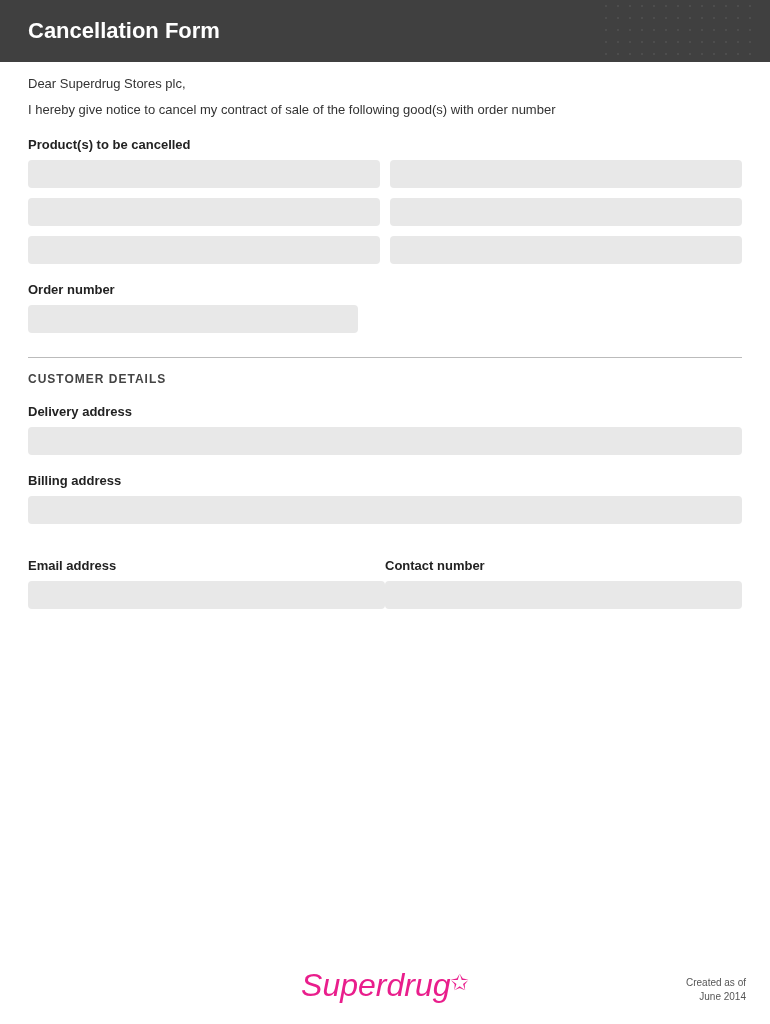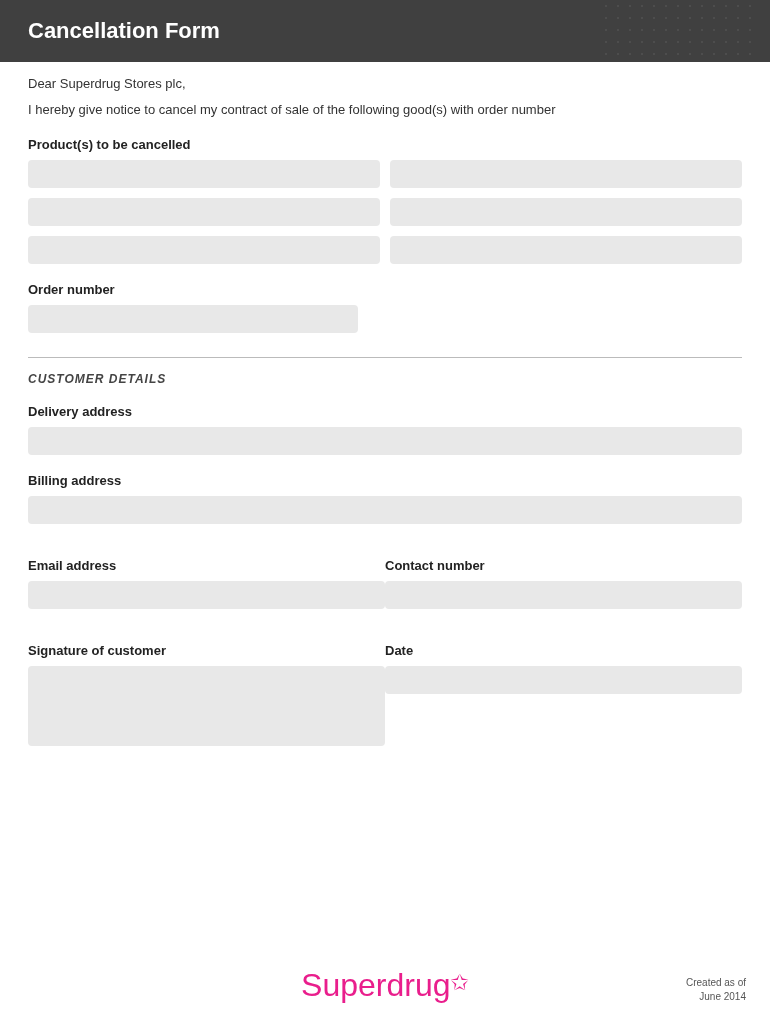--- a/index.html
+++ b/index.html
@@ -117,21 +117,20 @@
       margin-top: 24px;
       margin-bottom: 18px;
     }
 
     .customer-section-title {
       font-size: 12px;
       font-weight: bold;
       color: #444;
       letter-spacing: 1px;
       text-transform: uppercase;
-      font-style: italic;
     }
 
     
     .signature-box {
       background: #e8e8e8;
       border: none;
       border-radius: 4px;
       height: 80px;
       display: block;
       width: 100%;
@@ -163,20 +162,21 @@
       position: absolute;
       right: 24px;
       bottom: 0;
     }
 
     
     .superdrug-logo {
       font-size: 32px;
       font-family: 'Comic Sans MS', cursive, sans-serif;
       color: #e91e8c;
+      font-style: italic;
     }
 
     .star-icon {
       color: #e91e8c;
       font-size: 22px;
       vertical-align: super;
     }
 
     .spacer-row {
       margin-bottom: 10px;
@@ -235,30 +235,20 @@
     <div class="field-group">
       <div class="section-label">Email address</div>
       <input type="text" class="input-wide" style="">
     </div>
     <div class="field-group">
       <div class="section-label">Contact number</div>
       <input type="text" class="input-wide" style="">
     </div>
   </div>
 
-  <div class="two-col mt-section">
-    <div class="field-group">
-      <div class="section-label">Signature of customer</div>
-      <textarea class="signature-box" style=""></textarea>
-    </div>
-    <div class="field-group">
-      <div class="section-label">Date</div>
-      <input type="text" class="input-wide" style="">
-    </div>
-  </div>
 
 </div>
 
 <div class="footer">
   <div class="footer-logo">
     <span class="superdrug-logo">Superdrug</span><span class="star-icon">✩</span>
   </div>
   <div class="footer-created">
     <span>Created as of</span><br>
     <span>June  2014</span>

